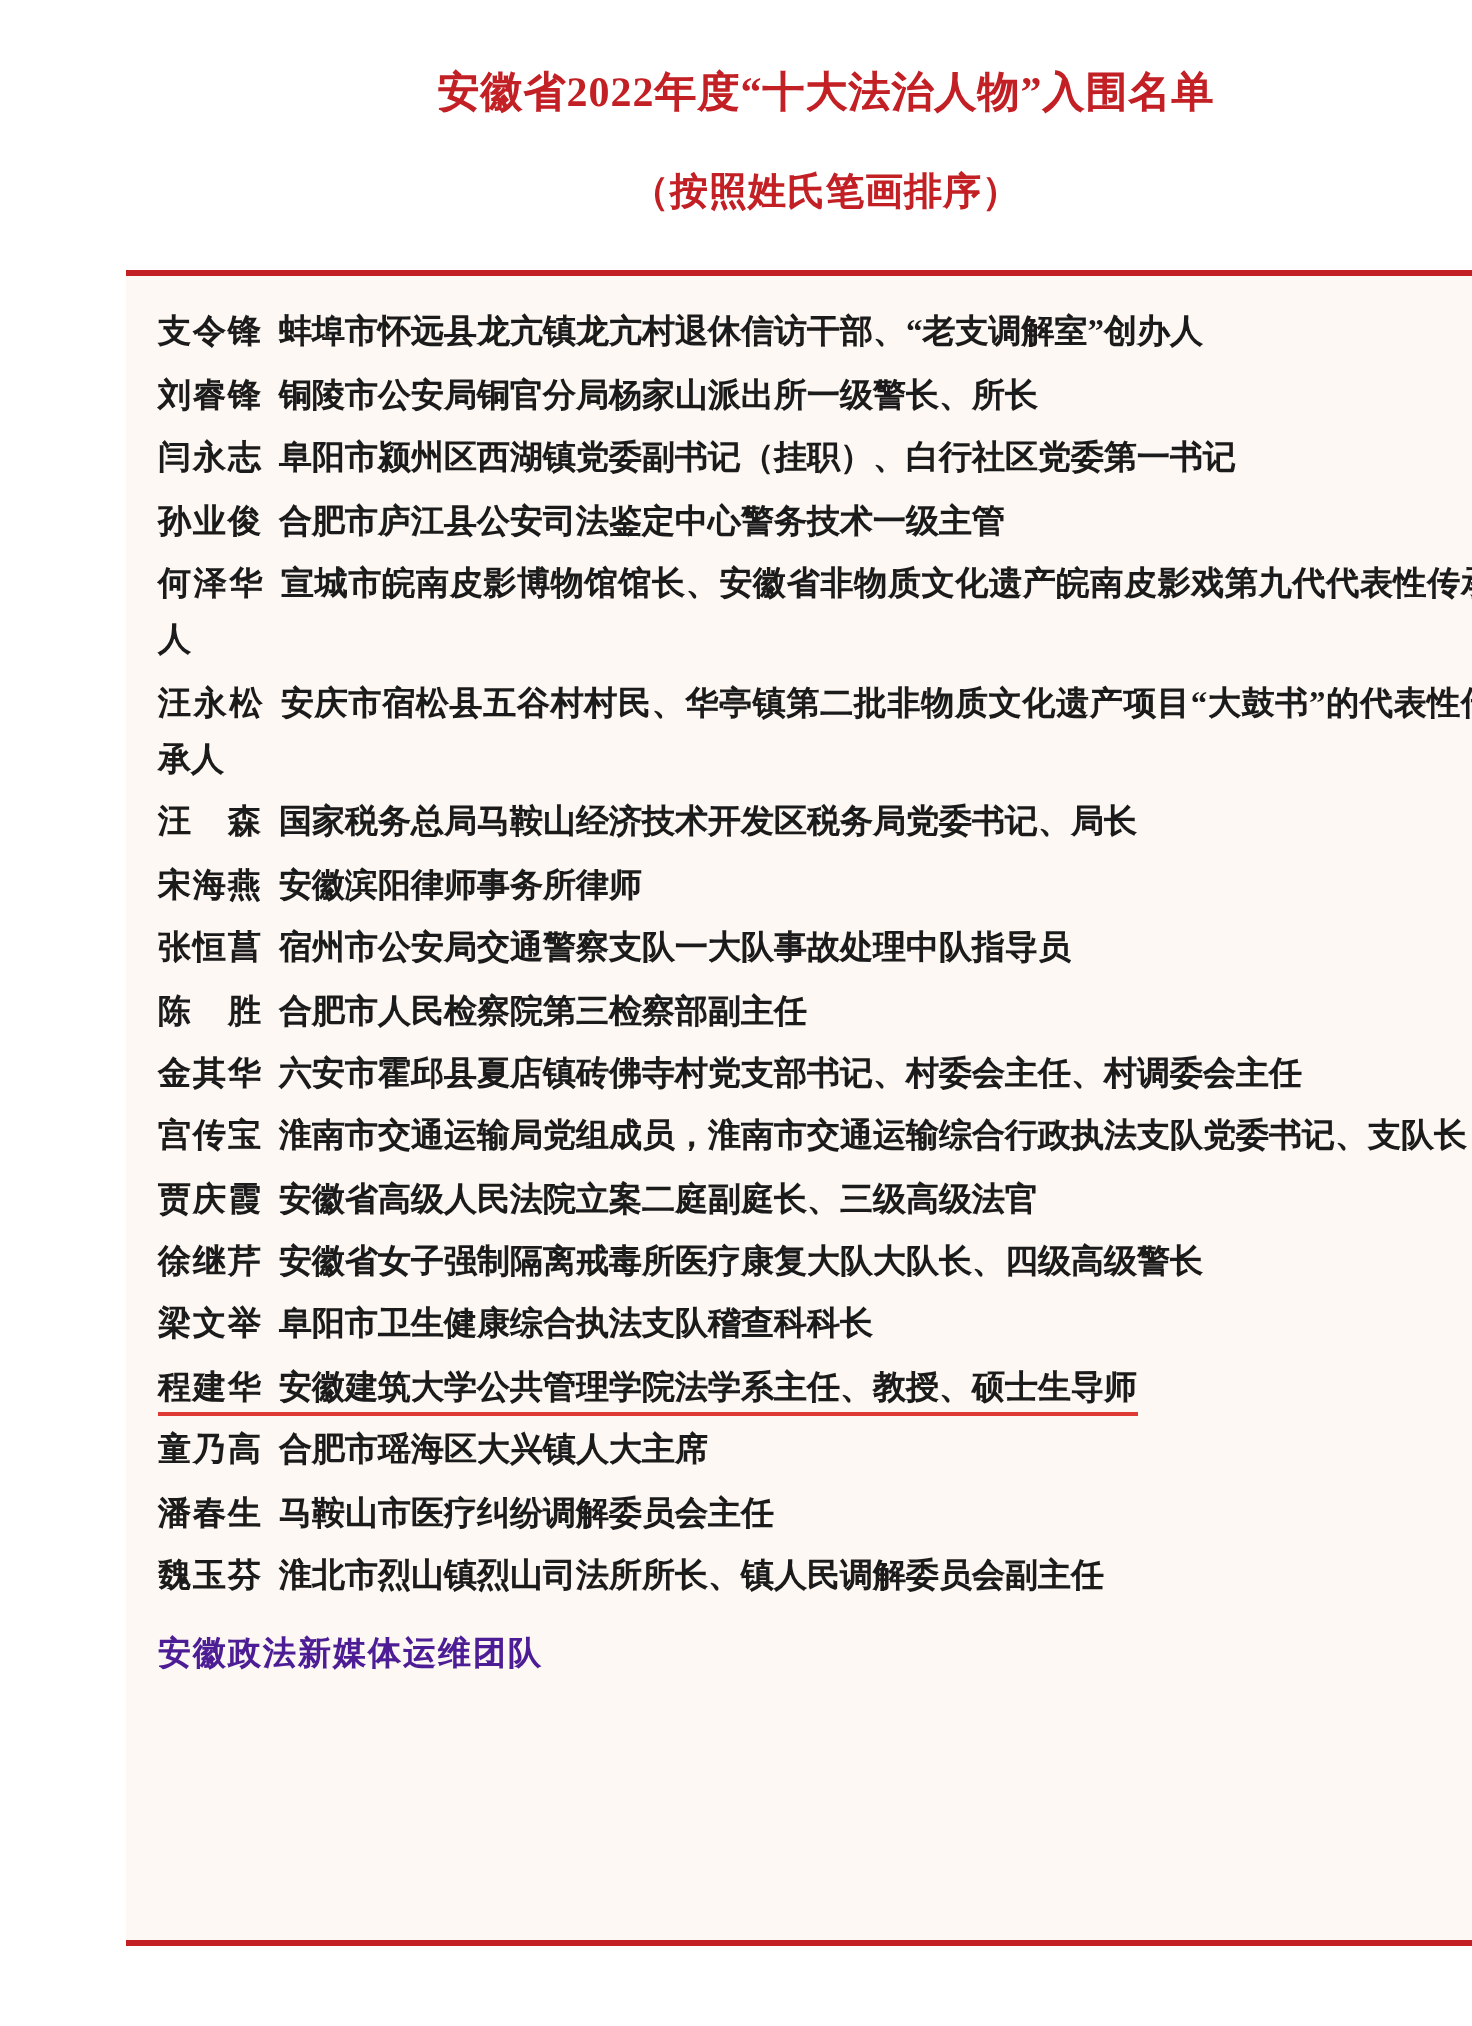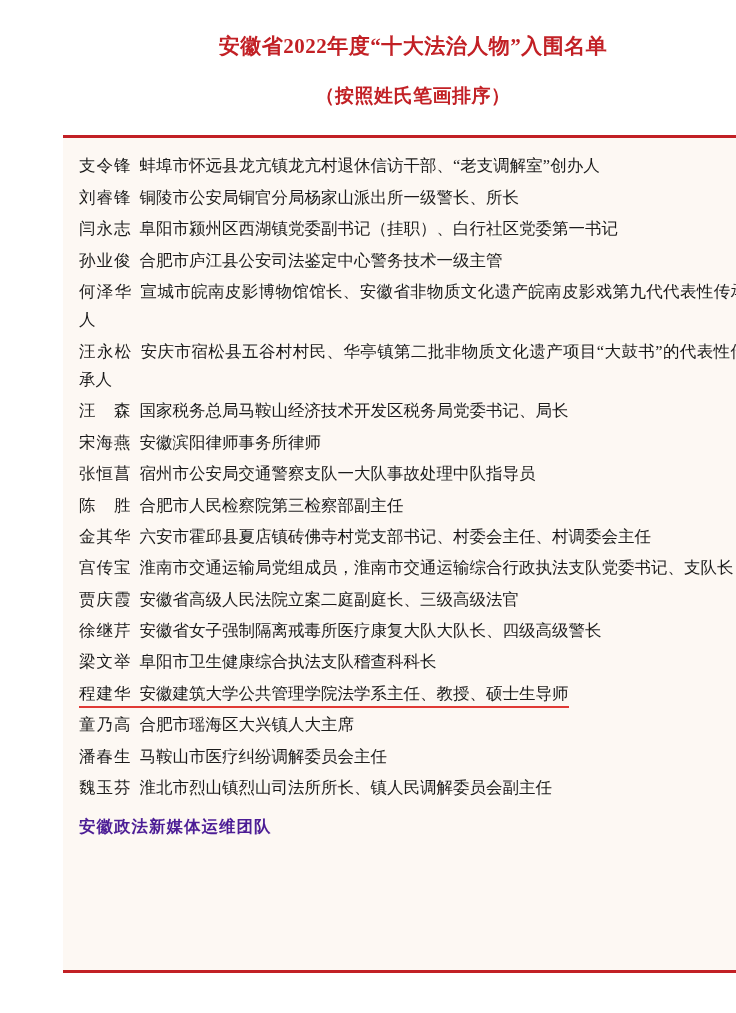--- a/index.html
+++ b/index.html
@@ -51,27 +51,27 @@
   }
   .entry {
     display: block;
     font-size: 16.5px;
     line-height: 1.72;
     color: #1b1b1b;
     margin-bottom: 3px;
     text-align: justify;
   }
   .entry .name {
-    font-weight: normal;
+    font-weight: bold;
     letter-spacing: 1px;
     margin-right: 8px;
     white-space: nowrap;
   }
   .entry .desc {
-    font-weight: normal;
+    font-weight: bold;
   }
   .entry.highlight {
     position: relative;
     display: inline-block;
     width: 100%;
   }
   .entry.highlight .inner {
     display: inline;
     border-bottom: 2.5px solid #e03a35;
     padding-bottom: 3px;

